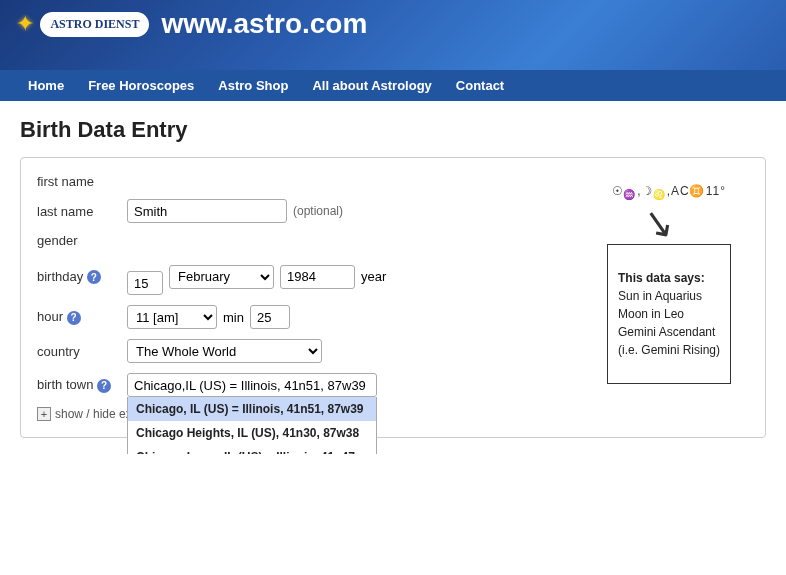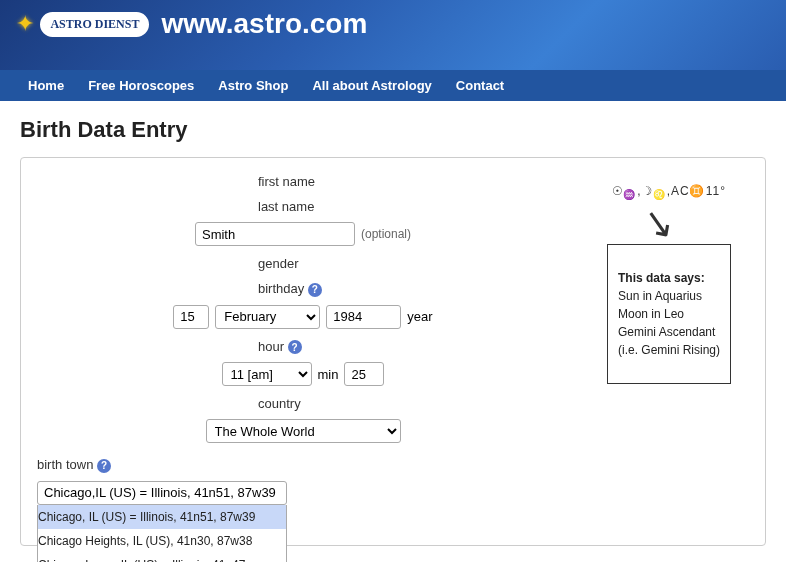--- a/index.html
+++ b/index.html
@@ -97,22 +97,20 @@
       display: flex;
       flex-direction: column;
       align-items: center;
       padding-top: 10px;
     }
 
     .form-row {
       display: flex;
       align-items: center;
       margin-bottom: 10px;
-      gap: 8px;
-      flex-direction: column;
     }
     .form-label {
       width: 90px;
       color: #333;
       font-size: 13px;
       flex-shrink: 0;
     }
     .form-fields {
       display: flex;
       align-items: center;
@@ -121,21 +119,21 @@
     }
 
     input[type="text"] {
       border: 1px solid #aaa;
       border-radius: 3px;
       padding: 3px 6px;
       font-size: 13px;
       height: 24px;
     }
     .input-name { width: 160px; }
-    .input-day { width: 36px; }
+    .input-day { width: 36px; margin-top: 13px; }
     .input-year { width: 75px; }
     .input-min { width: 40px; }
 
     .optional-text {
       color: #666;
       font-size: 12px;
     }
 
     
     .radio-group {
@@ -179,24 +177,25 @@
       position: absolute;
       top: 24px;
       left: 0;
       width: 250px;
       background: #fff;
       border: 1px solid #aaa;
       border-top: none;
       z-index: 100;
     }
     .autocomplete-item {
-      padding: 5px 0;
+      padding: 5px 8px;
       font-size: 12px;
       color: #222;
       cursor: pointer;
+      font-weight: bold;
     }
     .autocomplete-item.selected {
       background: #c8d8f8;
     }
 
     
     .show-hide-row {
       margin-top: 6px;
       display: flex;
       align-items: center;

